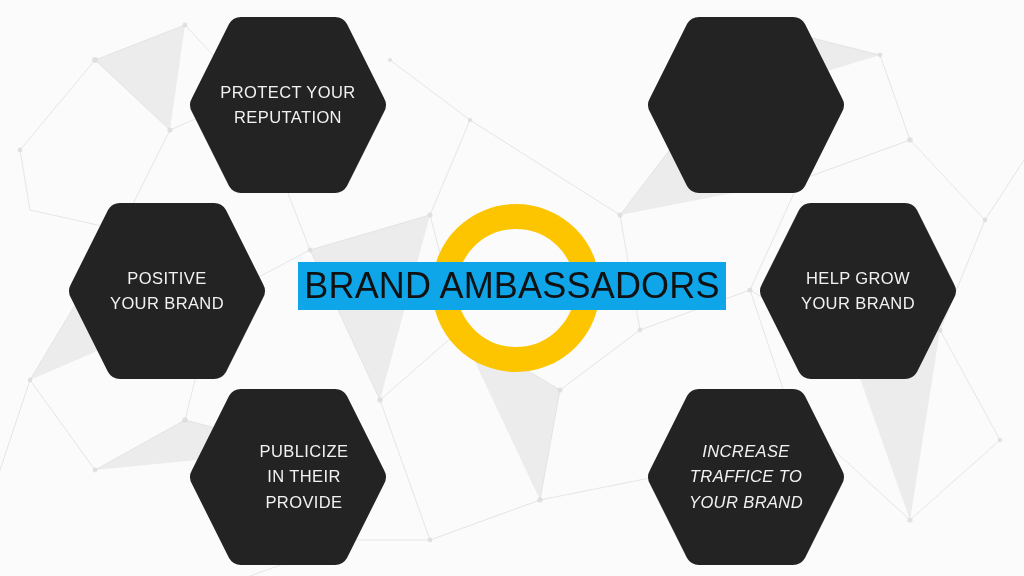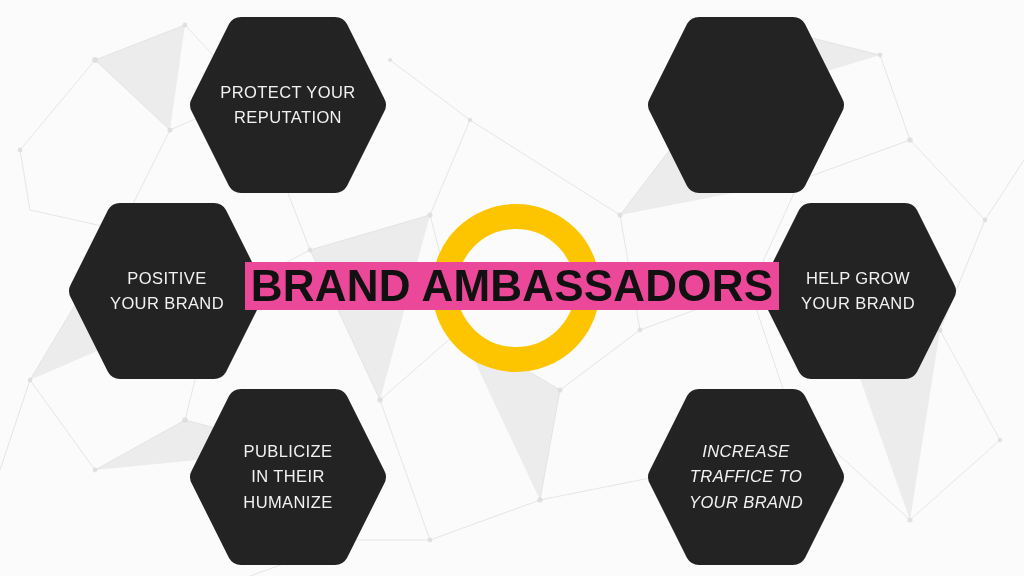--- a/index.html
+++ b/index.html
@@ -52,21 +52,21 @@
     width: 170px;
     -webkit-font-smoothing: antialiased;
   }
   .hex-label .ln { display: block; white-space: nowrap; }
 
   
   #hex-protect-reputation   { left: 187px; top: 13px; }
   #hex-provide-word-mouth   { left: 645px; top: 13px; }
   #hex-humanize-brand       { left:  66px; top: 199px; }
   #hex-help-grow-brand      { left: 757px; top: 199px; align-items: center; }
-  #hex-publicize-networks   { left: 187px; top: 385px; }
+  #hex-publicize-networks   { left: 187px; top: 385px; justify-content: flex-end; }
   #hex-increase-traffic     { left: 645px; top: 385px; font-style: italic; }
 
   
   #center-ring {
     position: absolute;
     left: 432px;
     top: 204px;
     width: 168px;
     height: 168px;
     border-radius: 50%;
@@ -82,24 +82,24 @@
     top: 262px;
     width: 1024px;
     height: 48px;
     z-index: 4;
     display: flex;
     align-items: center;
     justify-content: center;
     pointer-events: none;
   }
   #center-title .title-text {
-    background: #ec4899;
+    background: #0ea5e9;
     color: #111111;
-    font-size: 44px;
-    font-weight: 700;
+    font-size: 36px;
+    font-weight: 400;
     letter-spacing: 0.2px;
     line-height: 48px;
     padding: 0 6px;
     white-space: nowrap;
   }
 </style>
 </head>
 <body>
 
 <div id="canvas">
@@ -212,21 +212,21 @@
     </div>
   </div>
 
   <div class="hex" id="hex-publicize-networks">
     <svg class="hex-shape" viewBox="0 0 202 184" xmlns="http://www.w3.org/2000/svg">
       <path d="M54 4 H148 A14 14 0 0 1 160 11 L197 85 A14 14 0 0 1 197 99 L160 173 A14 14 0 0 1 148 180 H54 A14 14 0 0 1 42 173 L5 99 A14 14 0 0 1 5 85 L42 11 A14 14 0 0 1 54 4 Z" fill="#232323"></path>
     </svg>
     <div class="hex-label">
       <span class="ln">PUBLICIZE</span>
       <span class="ln">IN THEIR</span>
-      <span class="ln">HUMANIZE</span>
+      <span class="ln">PROVIDE</span>
     </div>
   </div>
 
   <div class="hex" id="hex-increase-traffic">
     <svg class="hex-shape" viewBox="0 0 202 184" xmlns="http://www.w3.org/2000/svg">
       <path d="M54 4 H148 A14 14 0 0 1 160 11 L197 85 A14 14 0 0 1 197 99 L160 173 A14 14 0 0 1 148 180 H54 A14 14 0 0 1 42 173 L5 99 A14 14 0 0 1 5 85 L42 11 A14 14 0 0 1 54 4 Z" fill="#232323"></path>
     </svg>
     <div class="hex-label">
       <span class="ln">INCREASE</span>
       <span class="ln">TRAFFICE TO</span>

